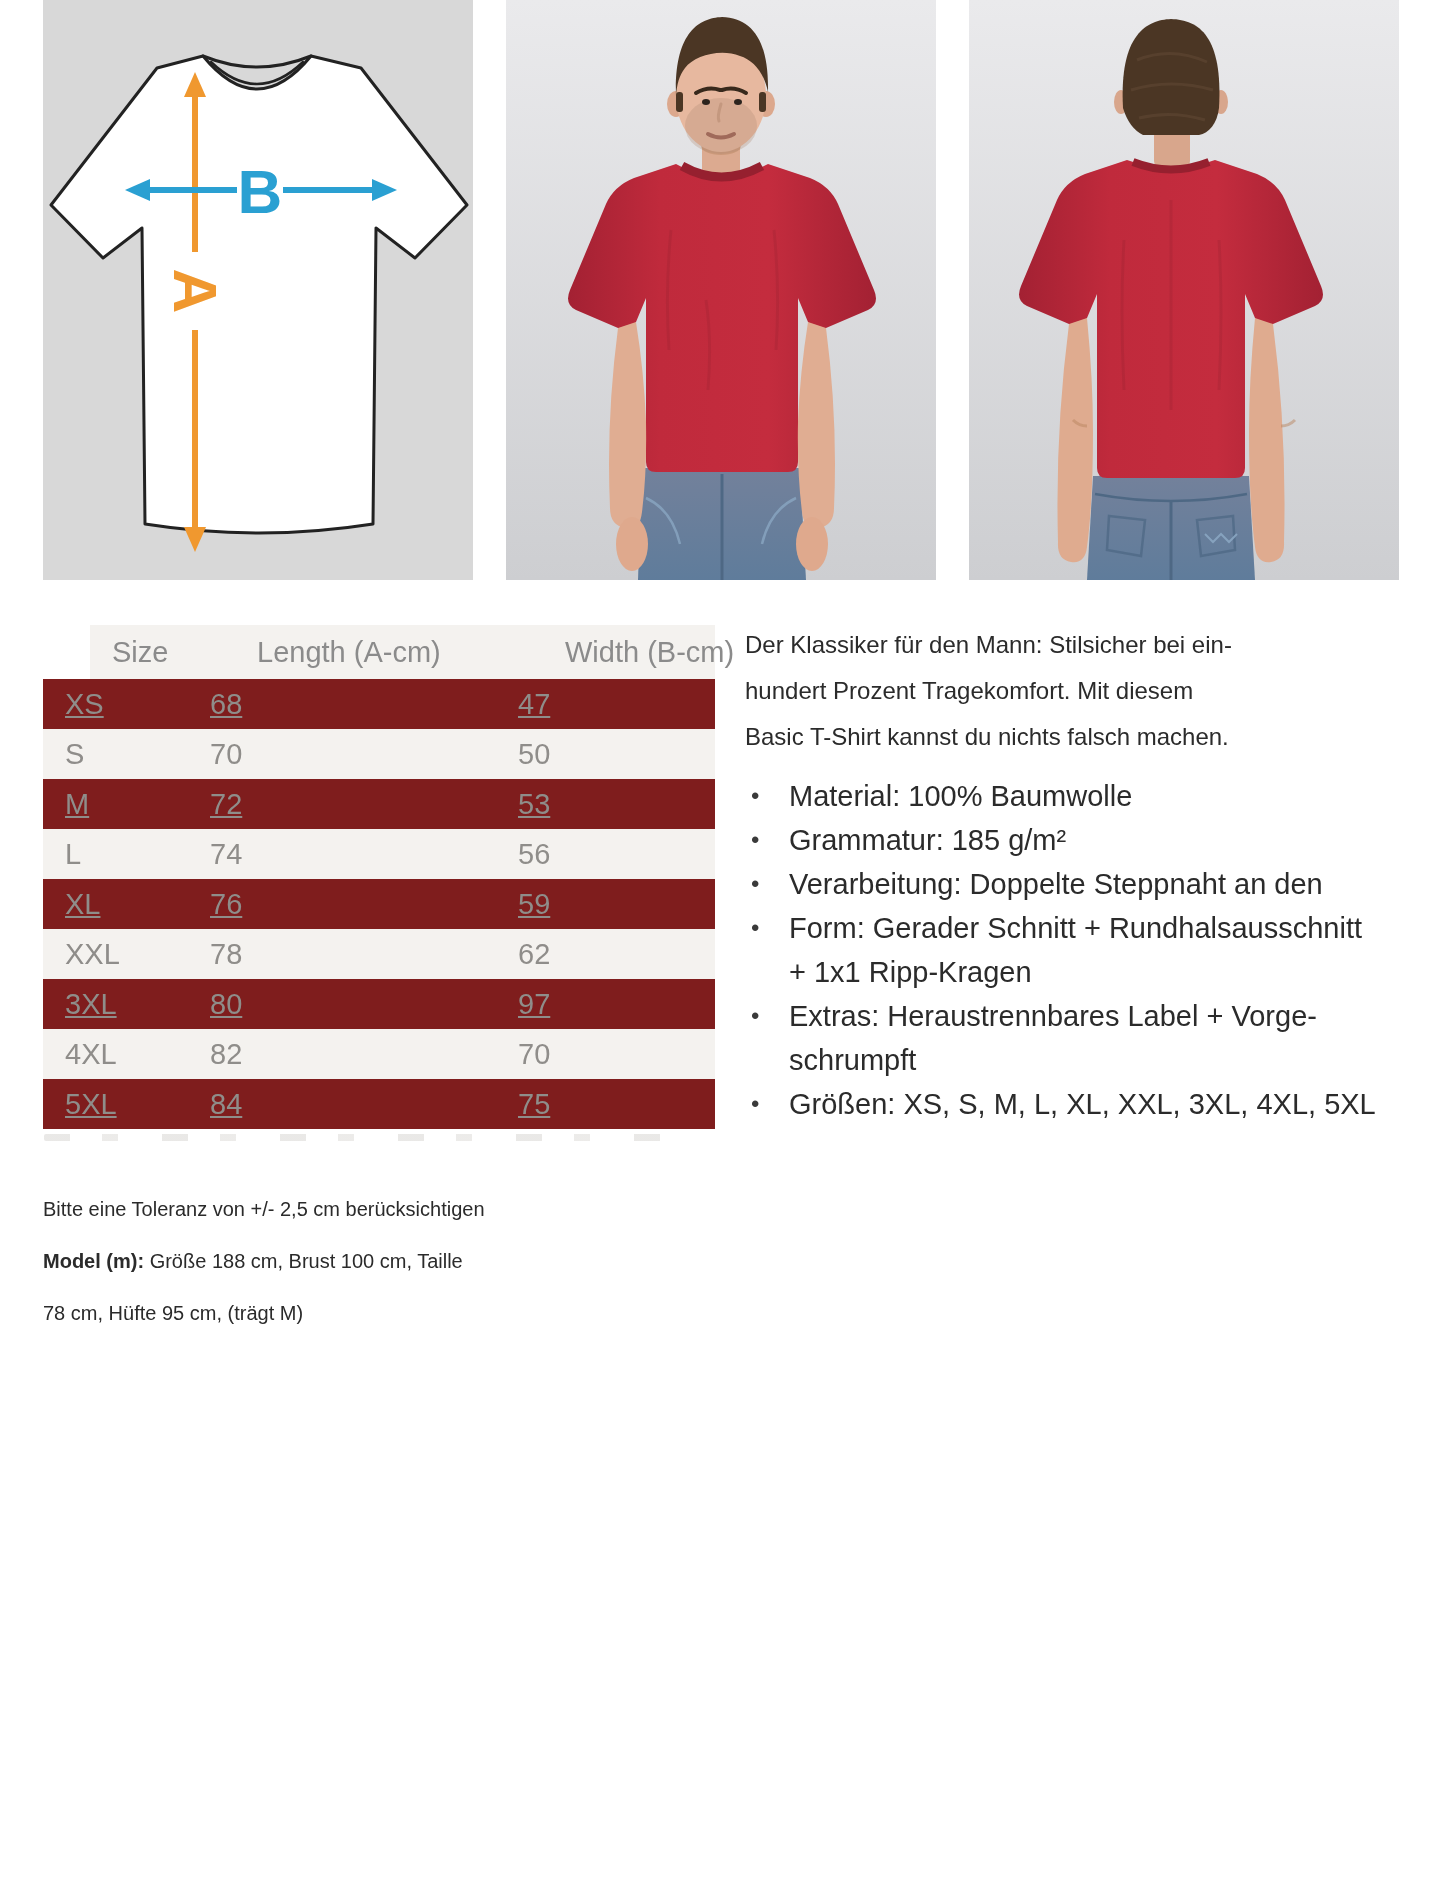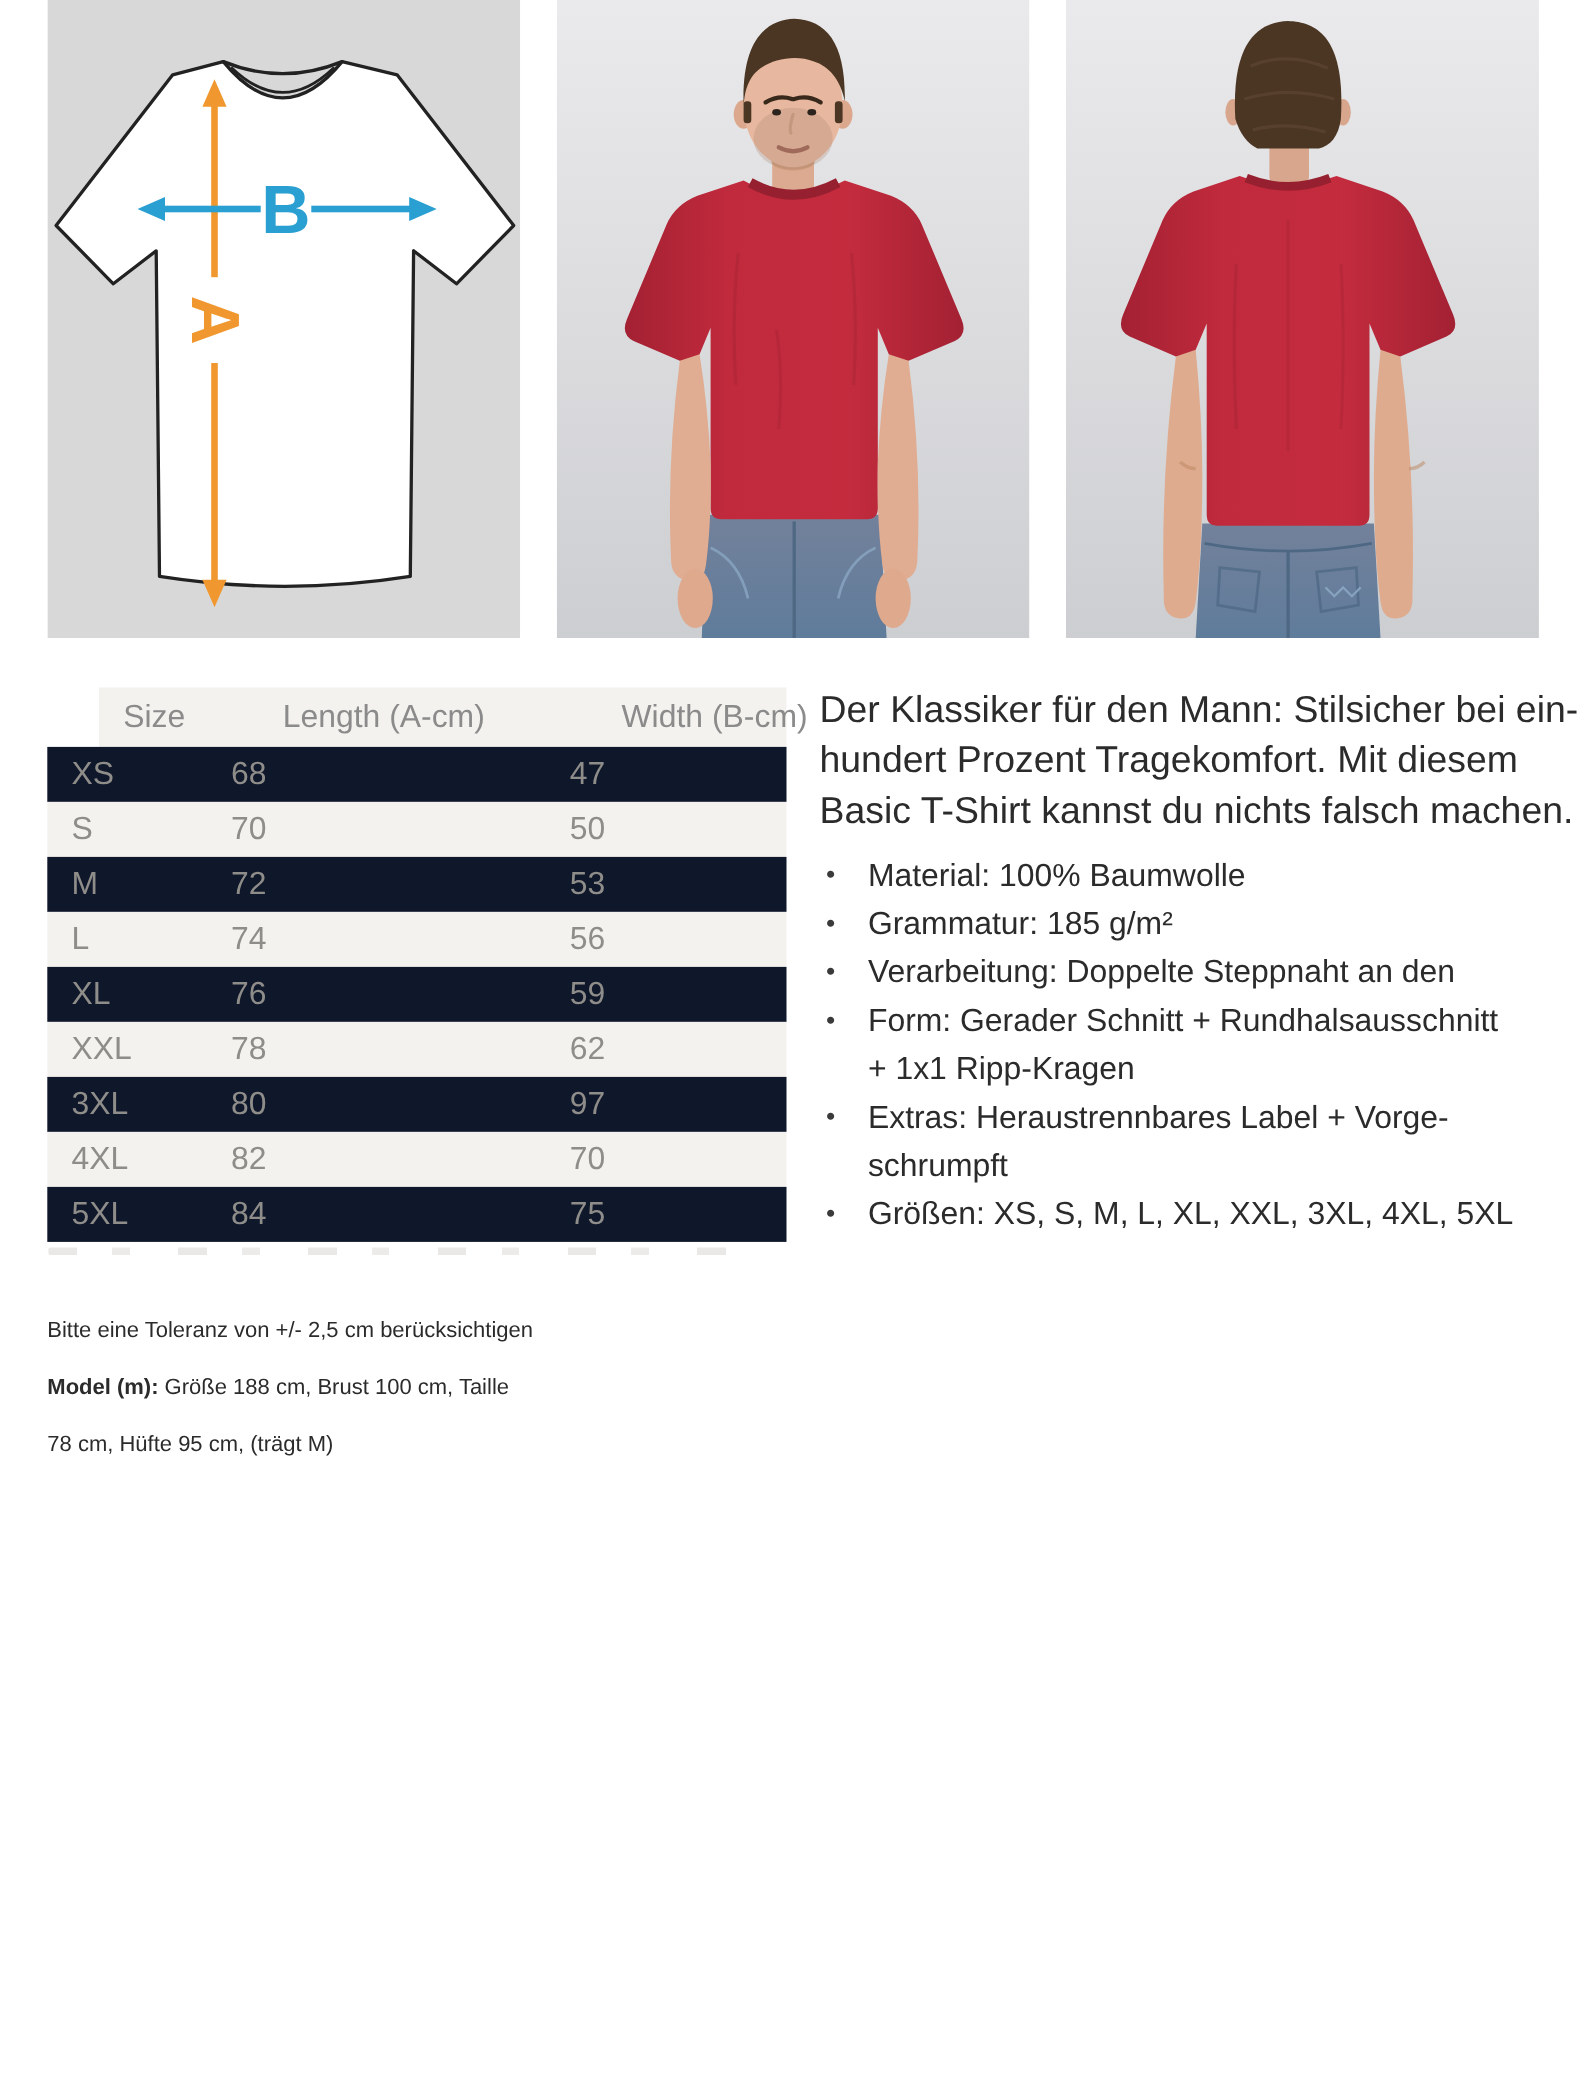--- a/index.html
+++ b/index.html
@@ -10,40 +10,40 @@
   }
   
   .gallery{position:absolute;left:43px;top:0;display:flex;gap:33px;}
   .panel{width:430px;height:580px;overflow:hidden;flex:0 0 auto;}
   .panel svg{display:block;}
 
   
   .size-table{position:absolute;left:43px;top:625px;width:672px;font-size:29px;}
   .trow{display:grid;grid-template-columns:145px 308px 1fr;align-items:center;}
   .trow.head{height:54px;background:#f4f2ef;color:#8b8b8b;margin-left:47px;}
-  .trow.odd {height:50px;background:#0f172a;color:#8f8d8a;}
+  .trow.odd {height:50px;background:#7f1d1d;color:#8f8d8a;text-decoration:underline;}
   .trow.even{height:50px;background:#f4f2ef;color:#8f8d8a;}
   .tcell{padding-left:22px;white-space:nowrap;}
 
   
   .artifact-strip{
     position:absolute;left:44px;top:1134px;width:626px;height:7px;opacity:.55;
     background:repeating-linear-gradient(90deg,#d8d6d3 0 26px,transparent 26px 58px,
        #dddbd8 58px 74px,transparent 74px 118px);
     border-radius:2px;
   }
 
   
   .notes{position:absolute;left:43px;top:1183px;width:690px;
          font-size:20px;line-height:52px;color:#2b2b2b;}
   .notes .b{font-weight:700;}
 
   
   .description{position:absolute;left:745px;top:622px;width:698px;color:#2b2b2b;}
-  .pline{font-size:34px;line-height:46px;white-space:nowrap;}
+  .pline{font-size:24px;line-height:46px;white-space:nowrap;}
   .bullets{margin-top:14px;}
   .bullet{display:flex;align-items:flex-start;}
   .bullet .dot{flex:0 0 38px;padding-left:6px;font-size:24px;line-height:44px;color:#3a3a3a;}
   .bullet .btext{flex:1;font-size:29px;line-height:44px;}
   .bullet .btext div{white-space:nowrap;}
 </style>
 </head>
 <body>
 
 <div class="gallery">

